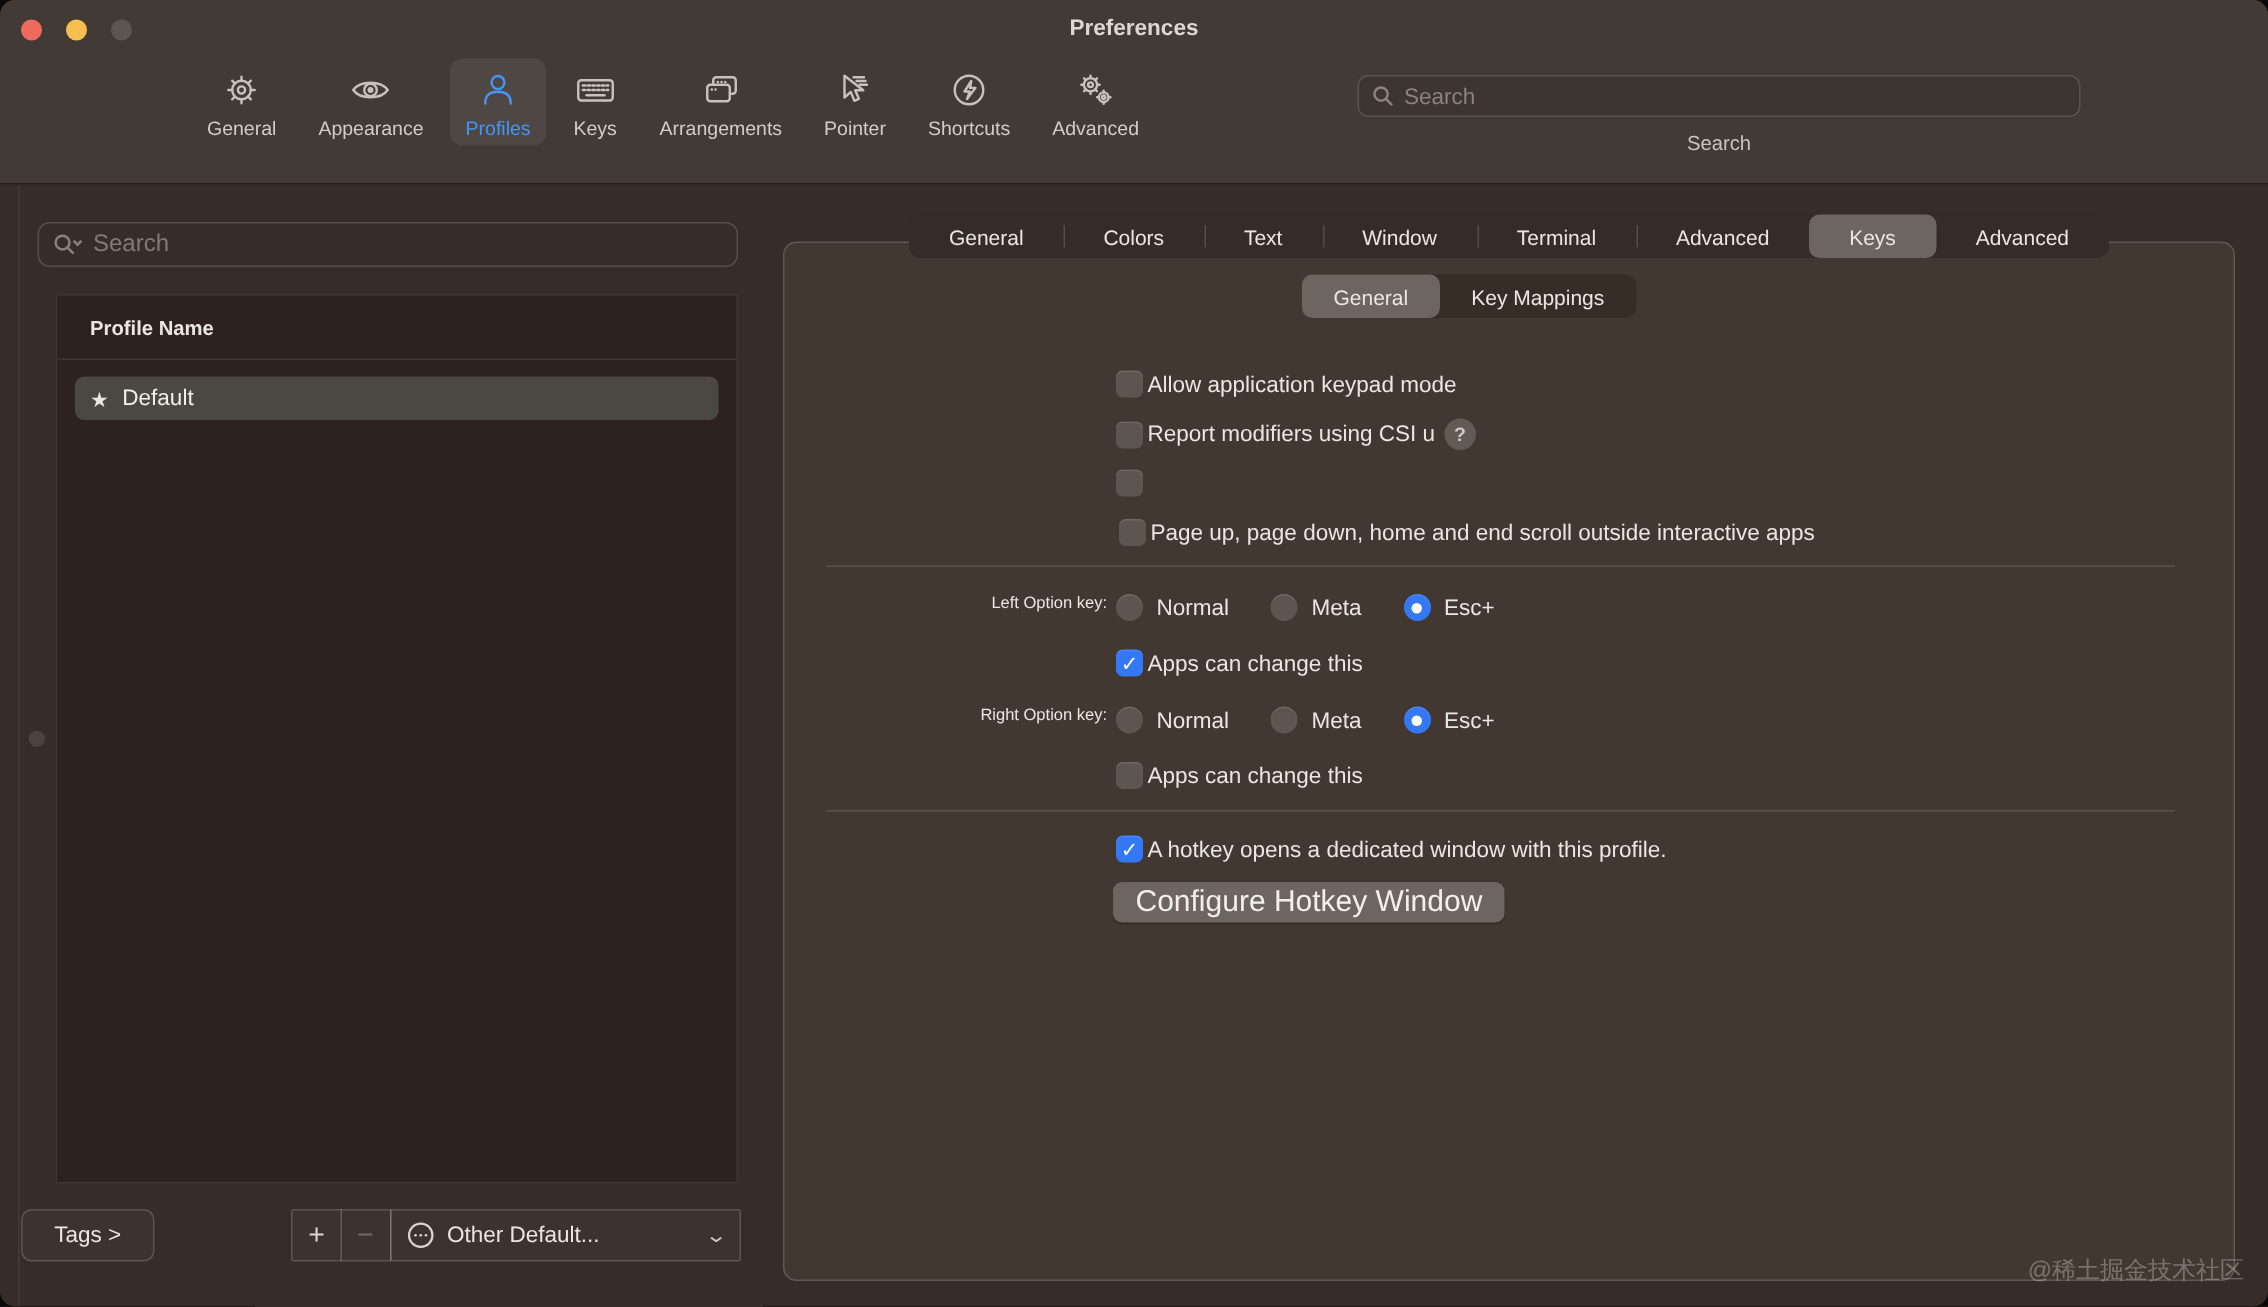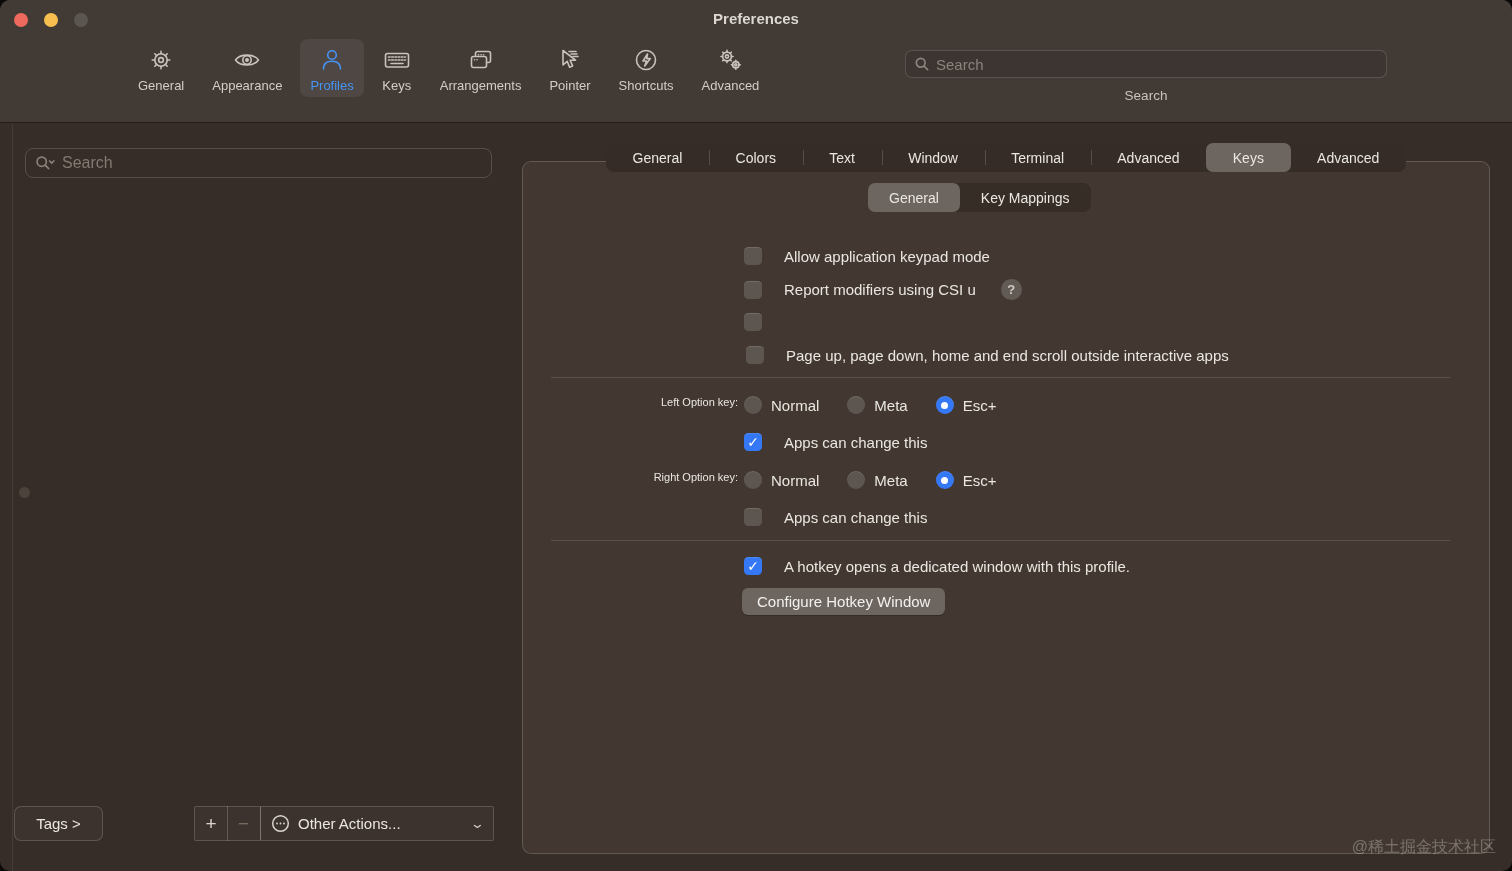--- a/index.html
+++ b/index.html
@@ -89,35 +89,35 @@
     box-shadow:inset 0 1px 0 rgba(255,255,255,0.12); flex:0 0 auto;
     display:flex; align-items:center; justify-content:center; }
   .checkbox .tick { display:none; color:#fff; font-size:14px; font-weight:bold; line-height:1; }
   .checkbox.checked { background:#3478f6; }
   .checkbox.checked .tick { display:block; }
   .radio { width:18px; height:18px; border-radius:50%; background:#5d5650;
     box-shadow:inset 0 1px 0 rgba(255,255,255,0.12); flex:0 0 auto; position:relative; }
   .radio.selected { background:#3478f6; }
   .radio.selected::after { content:""; position:absolute; left:5.5px; top:5.5px;
     width:7px; height:7px; border-radius:50%; background:#fff; }
-  .ctl-row { position:absolute; display:flex; align-items:center; gap:22px;
+  .ctl-row { position:absolute; display:flex; align-items:center; gap:3px;
     font-size:15px; color:#eae6e2; white-space:nowrap; }
   .help-badge { width:21px; height:21px; border-radius:50%; background:#625b55;
     display:flex; align-items:center; justify-content:center;
     font-size:13px; font-weight:bold; color:#cfc9c4; margin-left:3px; }
   .sep { position:absolute; left:551px; width:899px; height:1px; background:rgba(255,255,255,0.13); }
   .opt-label { position:absolute; left:480px; width:258px; text-align:right;
     font-size:11px; color:#eae6e2; }
   .radio-group { position:absolute; left:744px; display:flex; align-items:center; }
   .radio-group .rlabel { margin-left:9px; font-size:15px; color:#eae6e2; }
   .radio-group .radio { margin-left:28px; }
   .radio-group .radio:first-child { margin-left:0; }
   .config-btn { position:absolute; left:742px; top:588px; height:27px;
     display:inline-flex; align-items:center; padding:0 15px;
-    background:#6d6660; border-radius:6px; font-size:15px; color:#f2f0ee;
+    background:#6d6660; border-radius:6px; font-size:20px; color:#f2f0ee;
     box-shadow:0 1px 1px rgba(0,0,0,0.25); }
   .watermark { position:absolute; right:16px; bottom:13px; font-size:16px;
     color:rgba(235,230,225,0.33); }
 </style>
 </head>
 <body>
 
 <div class="window">
 
   <div class="titlebar">
@@ -228,32 +228,39 @@
 
   <div class="sb-search">
     <svg width="20" height="17" viewBox="0 0 20 17">
         <circle cx="6.7" cy="6.7" r="4.6"></circle>
         <path d="M10.2 10.2l3.4 3.4"></path>
         <path d="M14.6 6l2.1 2.1L18.8 6"></path>
       </svg>
     <input type="text" placeholder="Search" style="">
   </div>
 
+  <div class="profiles-box">
+    <div class="profiles-header">Profile Name</div>
+    <div class="profile-row selected">
+      <span class="profile-star">★</span>
+      <span>Default</span>
+    </div>
+  </div>
 
   <div class="tags-btn">Tags &gt;</div>
   <div class="pm-btn add">+</div>
   <div class="pm-btn remove">−</div>
   <div class="other-actions">
     <svg width="19" height="19" viewBox="0 0 19 19">
         <circle cx="9.5" cy="9.5" r="7.8"></circle>
         <circle cx="6" cy="9.5" r="0.9" fill="#d9d4cf" stroke="none"></circle>
         <circle cx="9.5" cy="9.5" r="0.9" fill="#d9d4cf" stroke="none"></circle>
         <circle cx="13" cy="9.5" r="0.9" fill="#d9d4cf" stroke="none"></circle>
       </svg>
-    <span>Other Actions...</span>
+    <span>Other Default...</span>
     <span class="oa-chevron">⌄</span>
   </div>
 
   <div class="panel"></div>
 
   <div class="tabbar">
     <div class="tab">
         <span>General</span>
       </div>
     <div class="tab">

